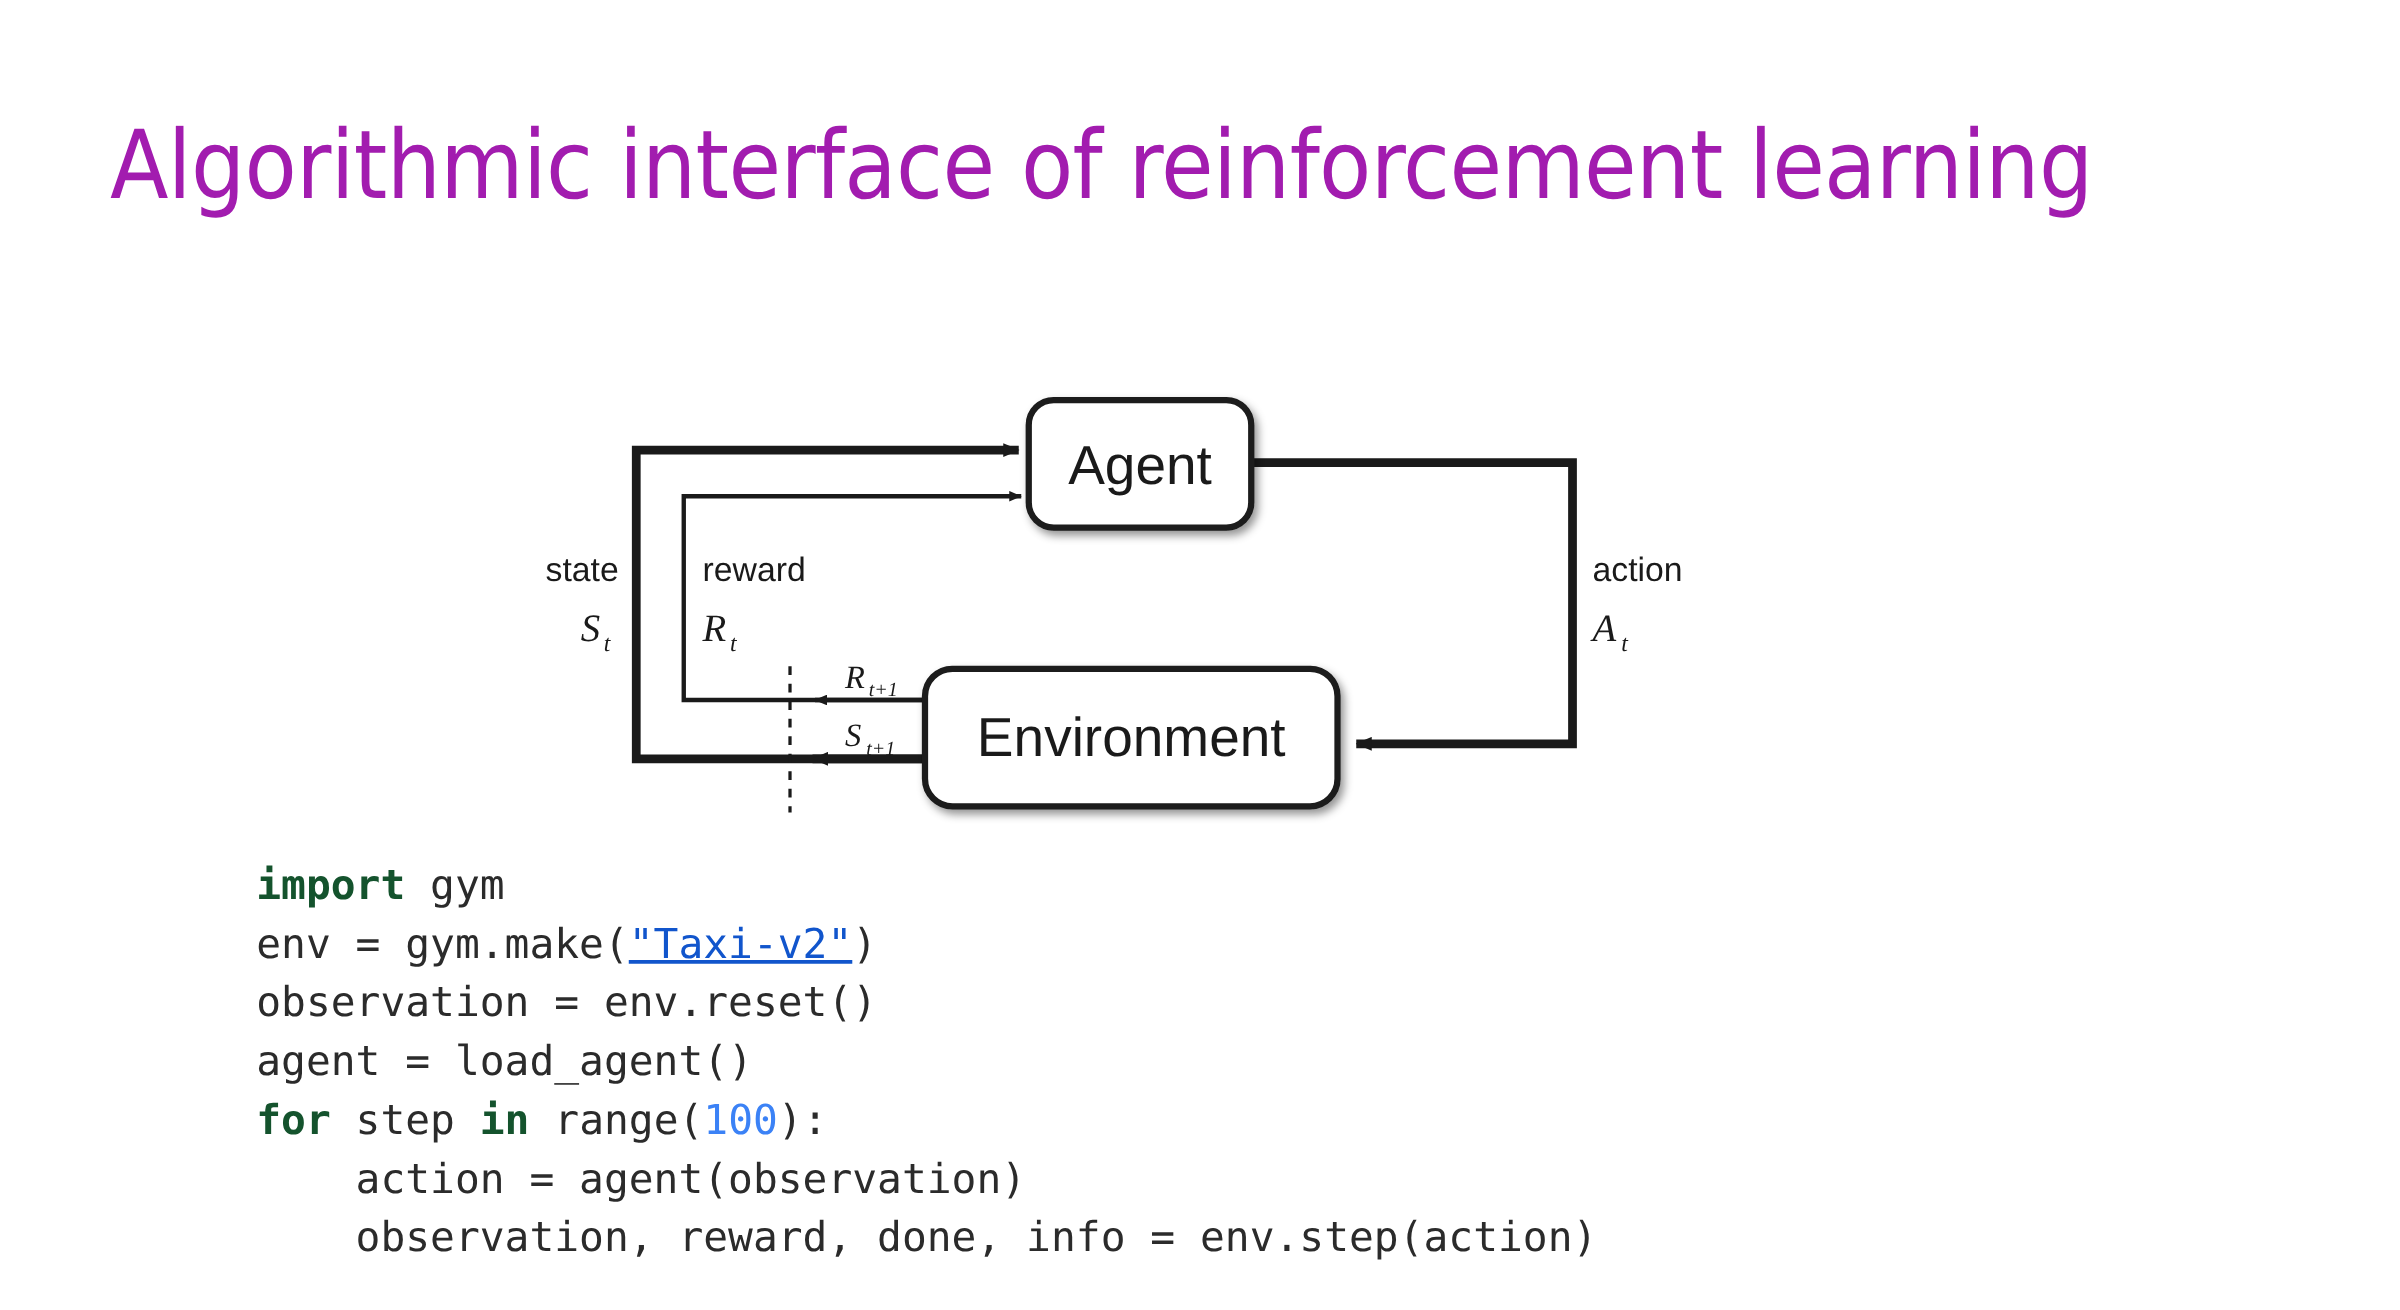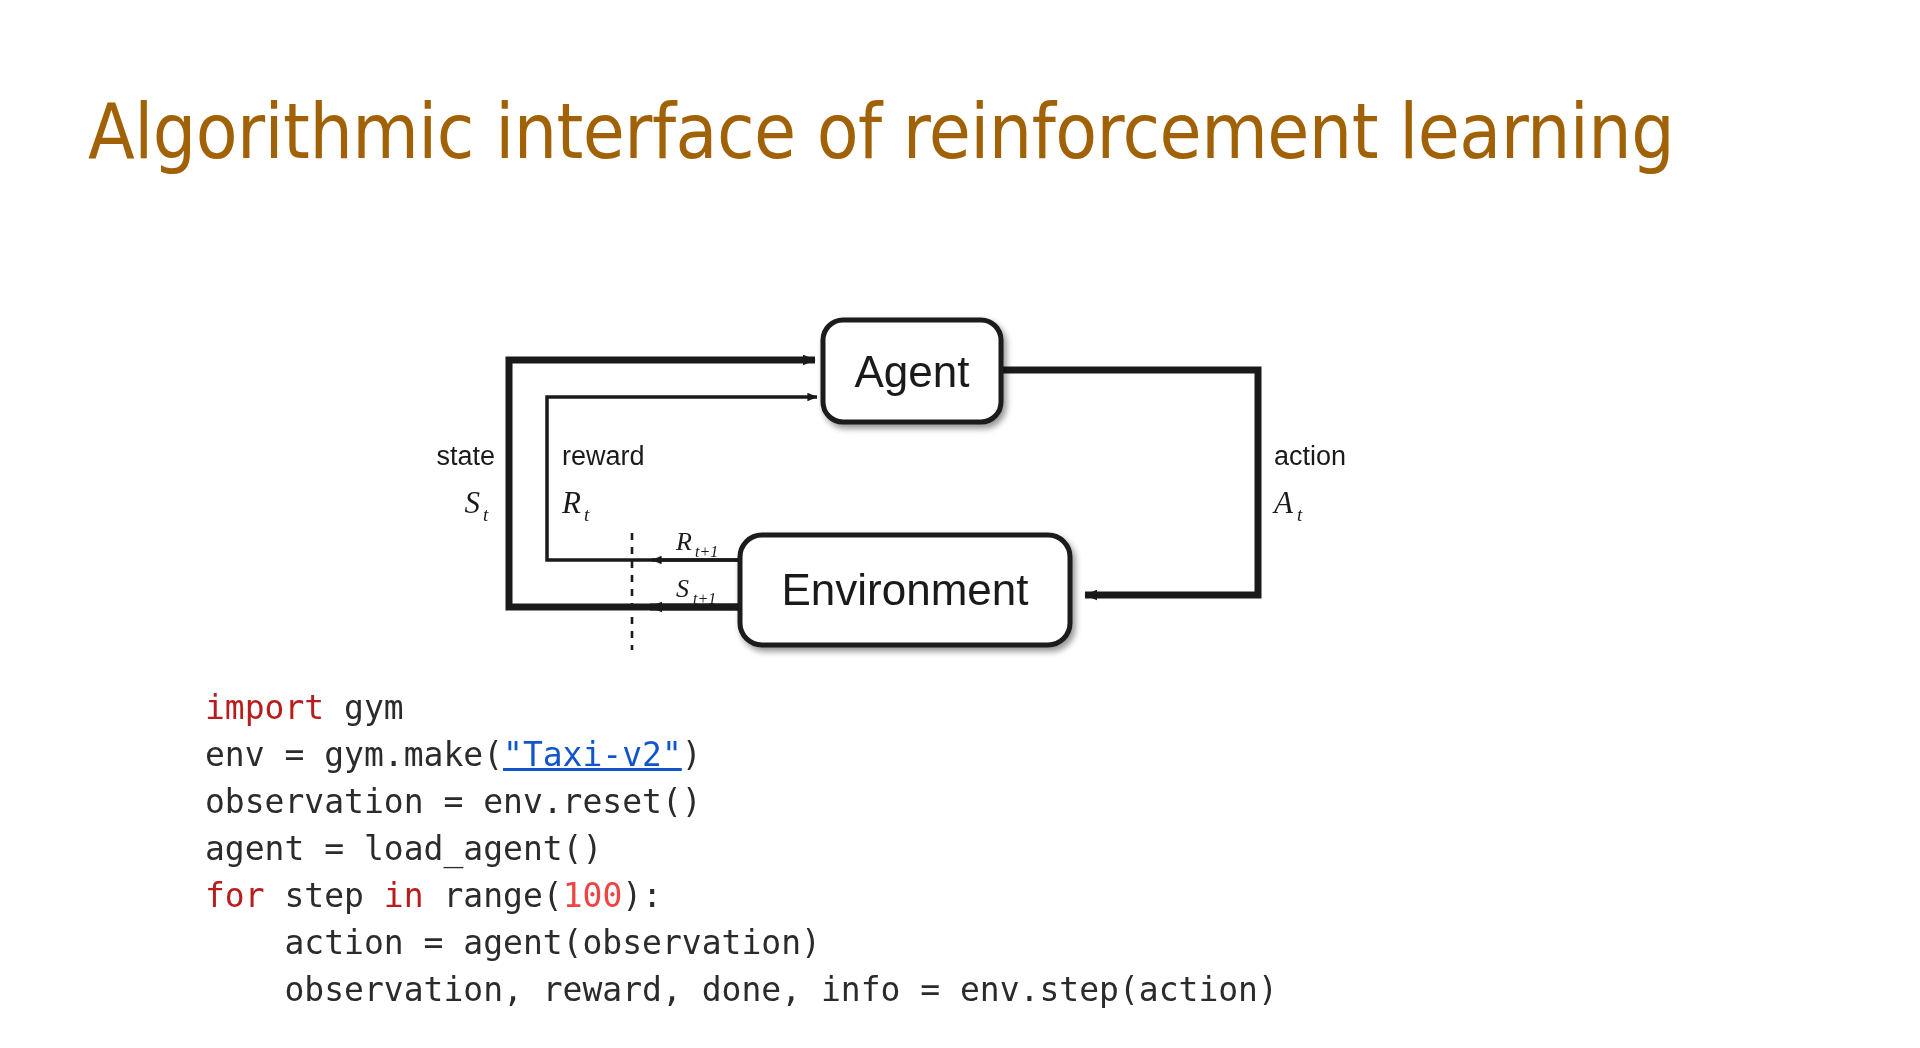--- a/index.html
+++ b/index.html
@@ -28,21 +28,21 @@
   #slide-title {
     position: absolute;
     left: 88px;
     top: 38px;
     width: 1800px;
     font-family: "DejaVu Sans Condensed", "Liberation Sans Narrow", "Liberation Sans", sans-serif;
     font-size: 76px;
     font-weight: 300;
     letter-spacing: -0.5px;
     line-height: 1.12;
-    color: #a16207;
+    color: #a21caf;
     white-space: nowrap;
   }
 
   
   #diagram {
     position: absolute;
     left: 0px;
     top: 0px;
     width: 1920px;
     height: 700px;
@@ -92,25 +92,25 @@
     left: 205px;
     top: 684px;
     font-family: "DejaVu Sans Mono", "Liberation Mono", monospace;
     font-size: 33px;
     line-height: 47px;
     color: #2b2b2b;
     white-space: pre;
     letter-spacing: 0px;
   }
   #code-block .kw {
-    font-weight: normal;
-    color: #b91c1c;
+    font-weight: bold;
+    color: #14532d;
   }
   #code-block .num {
-    color: #ef4444;
+    color: #3b82f6;
   }
   #code-block .lnk {
     color: #1155cc;
     text-decoration: underline;
   }
   .code-line { display: block; height: 47px; }
 </style>
 </head>
 <body>
 

